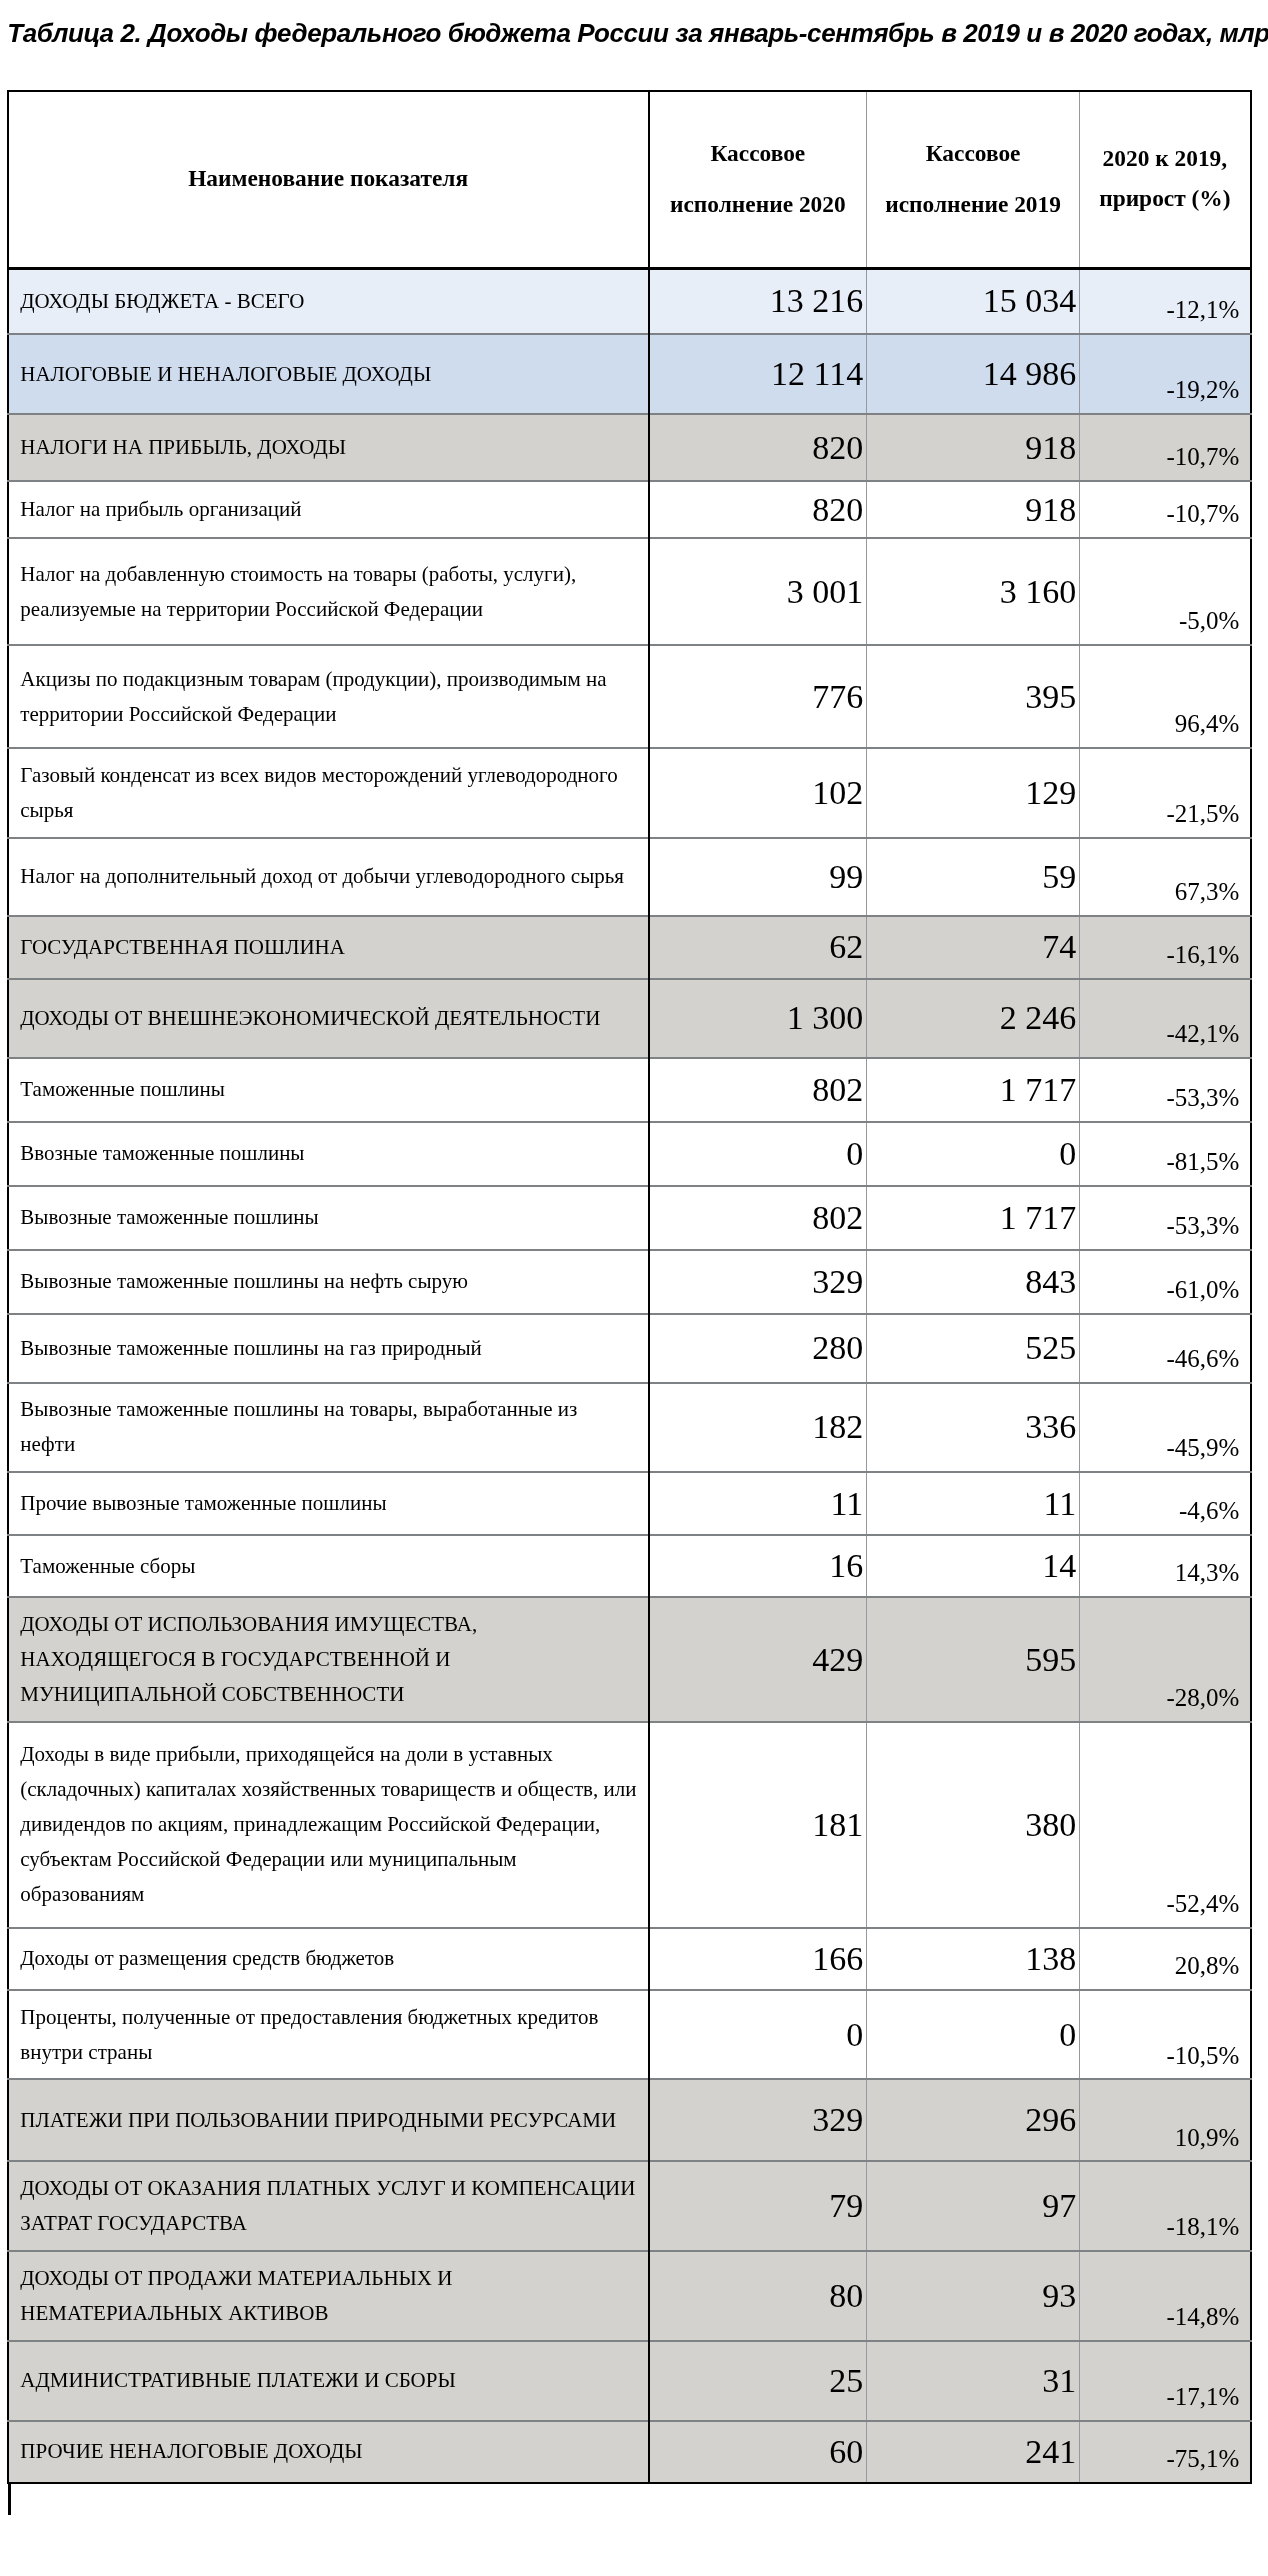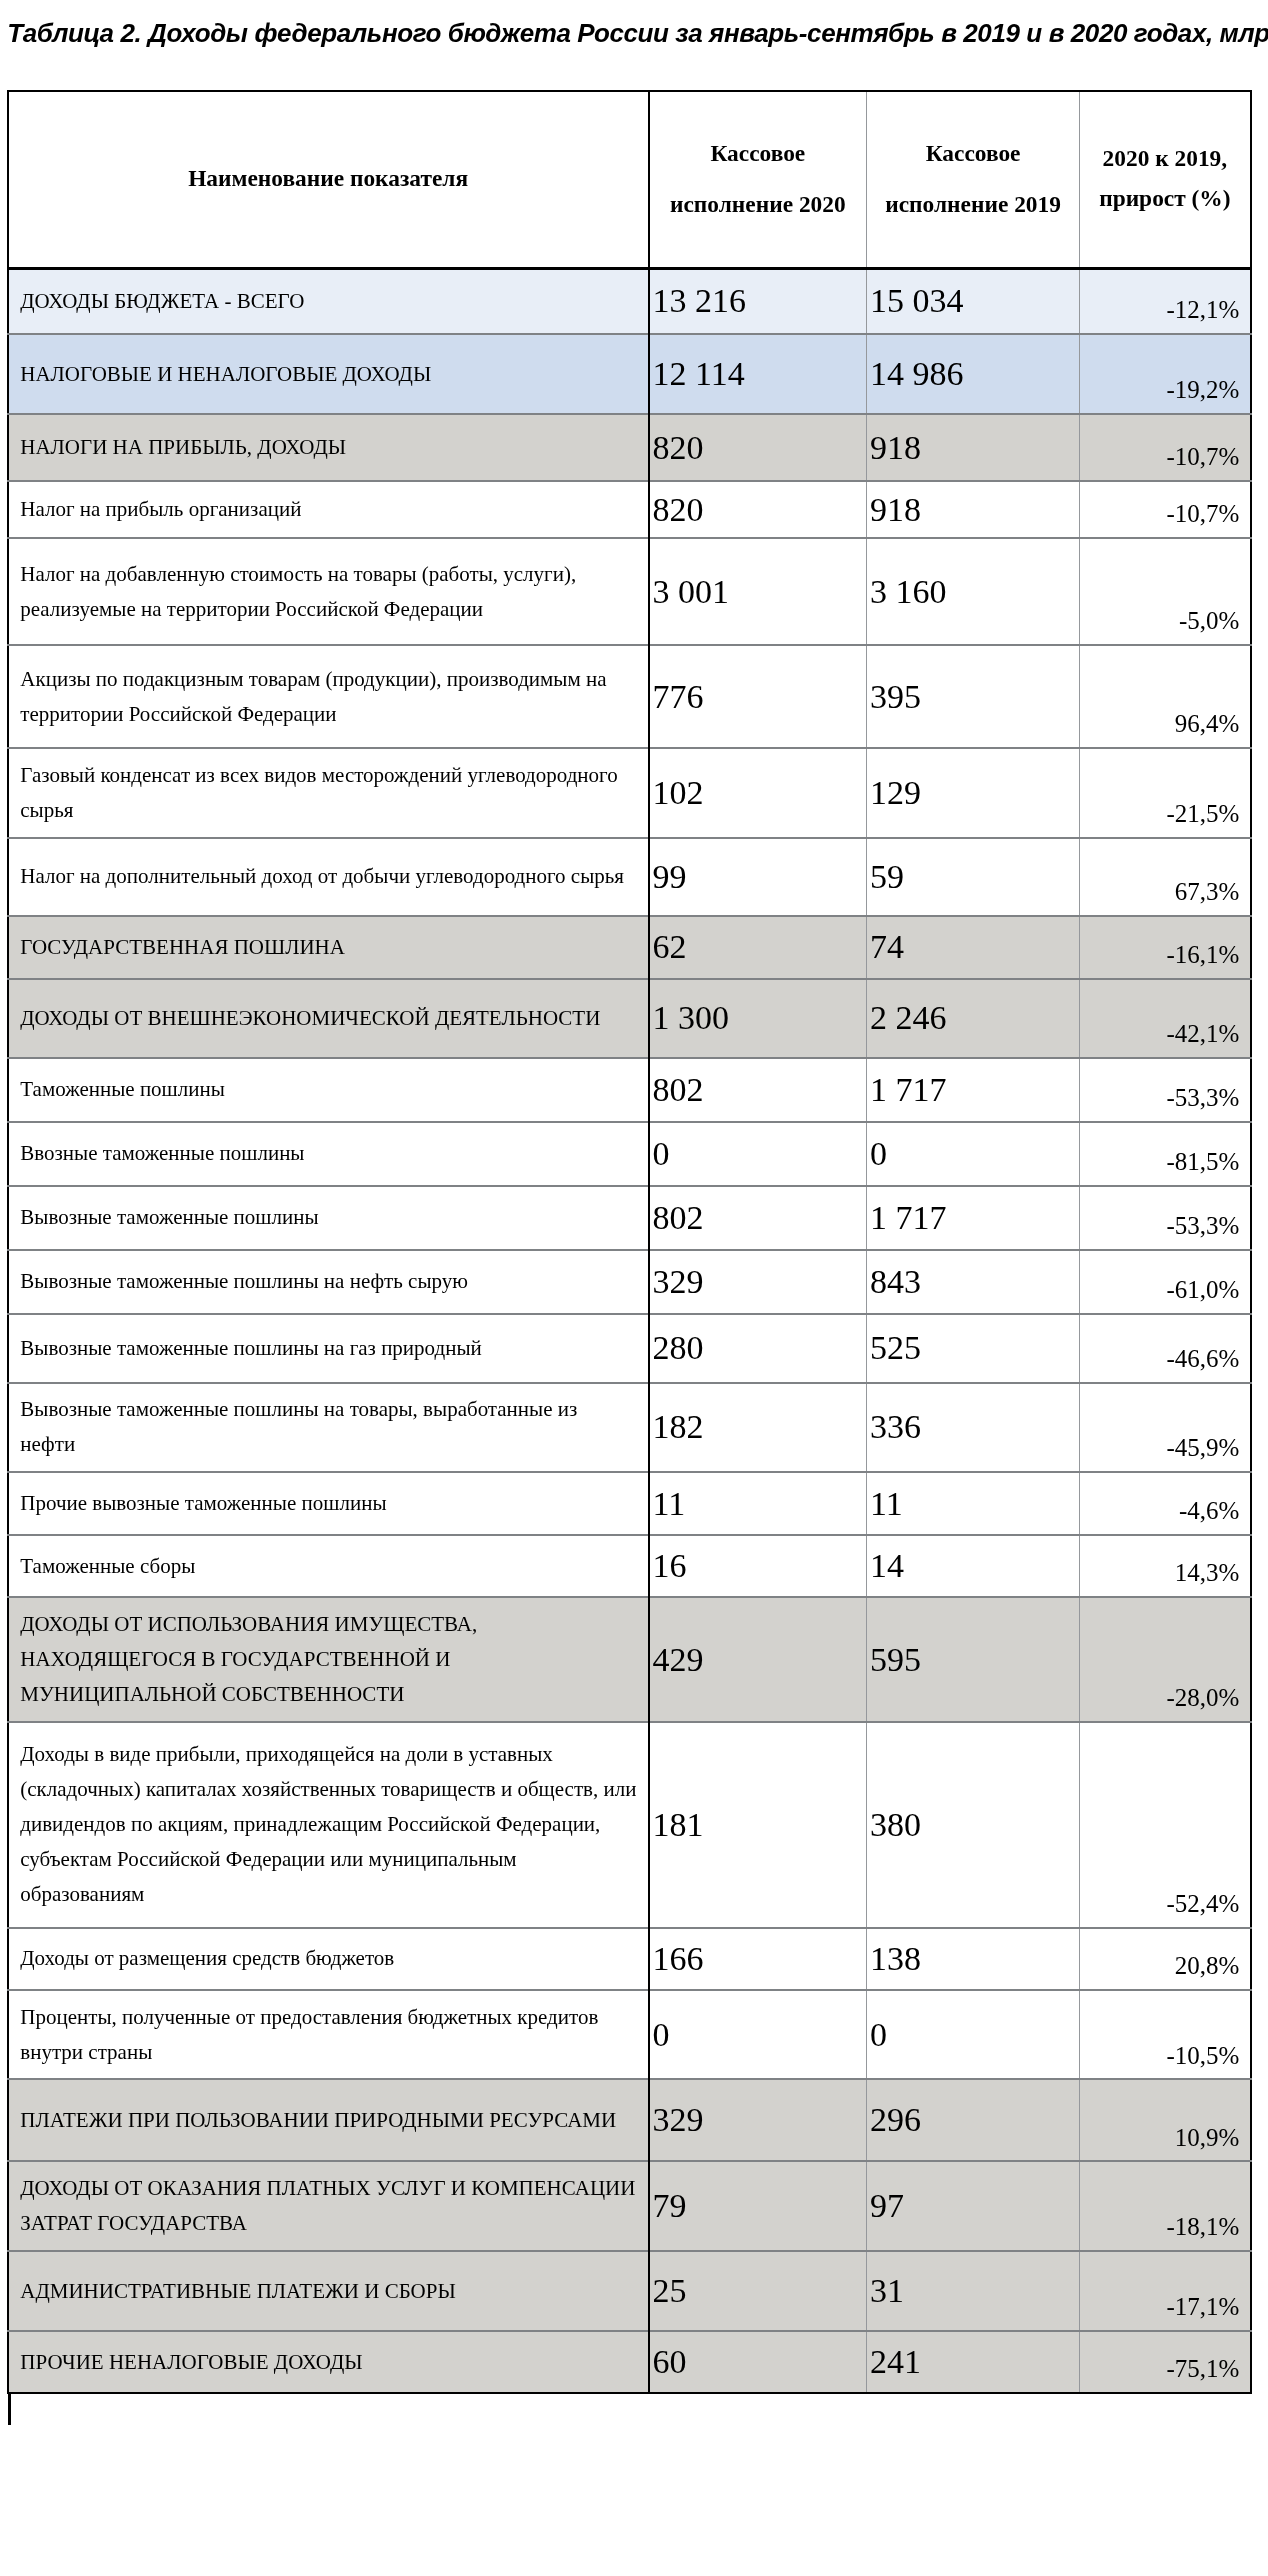--- a/index.html
+++ b/index.html
@@ -50,21 +50,21 @@
     border-top:2.2px solid #7f8285;
     vertical-align:middle;
   }
   td.c-name{
     text-align:left;
     font-size:21px;
     line-height:35px;
     padding:8.8px 10.3px 8.8px 11.7px;
   }
   td.c-num{
-    text-align:left;
+    text-align:right;
     font-size:34px;
     white-space:nowrap;
     padding:0 2.9px;
   }
   td.c-pct{
     text-align:right;
     vertical-align:bottom;
     font-size:25px;
     white-space:nowrap;
     padding:0 10.3px 8.8px 0;
@@ -240,20 +240,26 @@
     <td class="c-num">329</td>
     <td class="c-num">296</td>
     <td class="c-pct">10,9%</td>
   </tr>
         <tr class="kind-category" style="height: 80px;">
     <td class="c-name">ДОХОДЫ ОТ ОКАЗАНИЯ ПЛАТНЫХ УСЛУГ И КОМПЕНСАЦИИ ЗАТРАТ ГОСУДАРСТВА</td>
     <td class="c-num">79</td>
     <td class="c-num">97</td>
     <td class="c-pct">-18,1%</td>
   </tr>
+        <tr class="kind-category" style="height: 77px;">
+    <td class="c-name">ДОХОДЫ ОТ ПРОДАЖИ МАТЕРИАЛЬНЫХ И НЕМАТЕРИАЛЬНЫХ АКТИВОВ</td>
+    <td class="c-num">80</td>
+    <td class="c-num">93</td>
+    <td class="c-pct">-14,8%</td>
+  </tr>
         <tr class="kind-category" style="height: 80px;">
     <td class="c-name">АДМИНИСТРАТИВНЫЕ ПЛАТЕЖИ И СБОРЫ</td>
     <td class="c-num">25</td>
     <td class="c-num">31</td>
     <td class="c-pct">-17,1%</td>
   </tr>
         <tr class="kind-category" style="height: 62px;">
     <td class="c-name">ПРОЧИЕ НЕНАЛОГОВЫЕ ДОХОДЫ</td>
     <td class="c-num">60</td>
     <td class="c-num">241</td>

